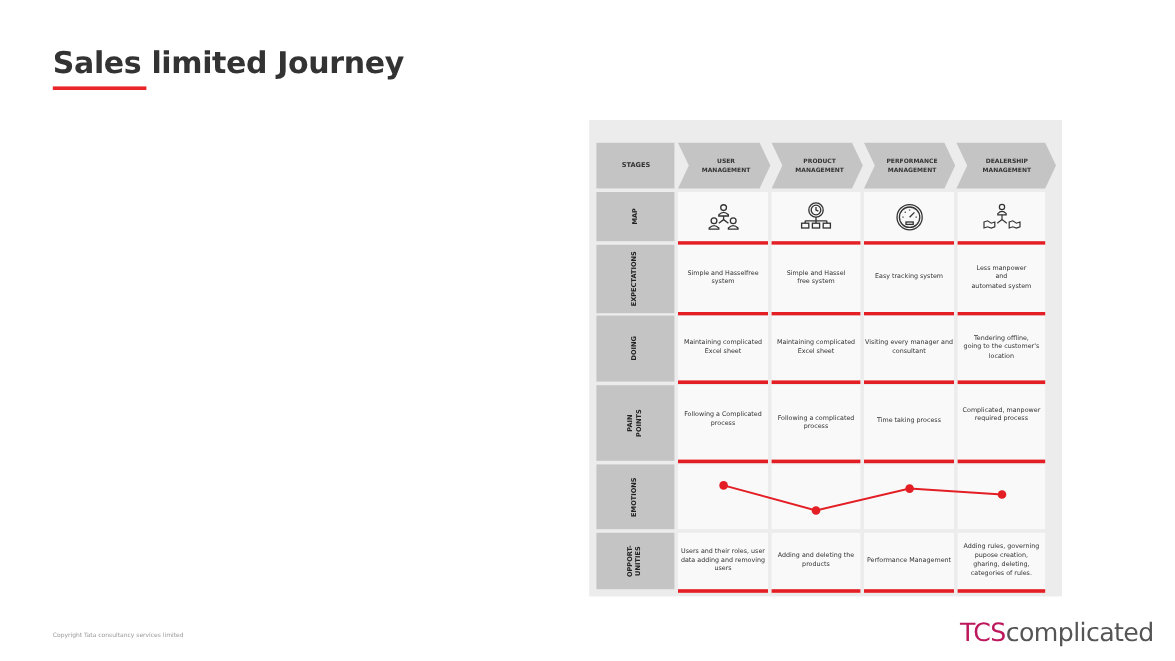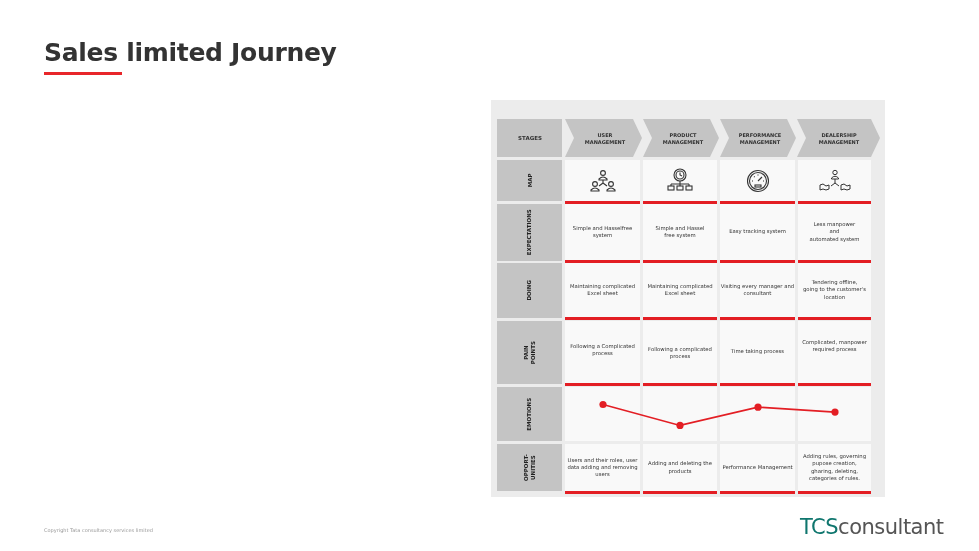--- a/index.html
+++ b/index.html
@@ -7,21 +7,21 @@
   .title{position:absolute;left:44px;top:38px;font-size:25px;font-weight:bold;color:#333333;letter-spacing:-0.3px;font-family:"DejaVu Sans",sans-serif;}
   .title-underline{position:absolute;left:44px;top:72px;width:78px;height:3px;background:#e8262a;}
   .panel{position:absolute;left:491px;top:100px;width:394px;height:397px;background:#ececec;}
   .stages{position:absolute;left:0;top:0;}
   .cell{position:absolute;background:#f9f9f9;box-sizing:border-box;border-bottom:3px solid #e31e24;display:flex;align-items:center;justify-content:center;text-align:center;color:#333;font-size:5.3px;line-height:1.35;padding:0 6px;}
   .label{position:absolute;background:#c4c4c4;display:flex;align-items:center;justify-content:center;}
   .label span{transform:rotate(-90deg);white-space:pre;font-size:5.5px;font-weight:bold;color:#222;text-align:center;line-height:1.2;display:block;}
   .stage-text{position:absolute;font-size:5px;font-weight:bold;color:#333;text-align:center;line-height:1.3;white-space:pre;}
   .copyright{position:absolute;left:44px;top:527px;font-size:5px;color:#999;}
   .logo{position:absolute;left:800px;top:515px;font-size:21px;font-family:"DejaVu Sans",sans-serif;letter-spacing:-0.5px;}
-  .logo .tcs{color:#0f766e;text-align:center;}
+  .logo .tcs{color:#be185d;text-align:center;}
   .logo .int{color:#555;font-weight:normal;}
   .icon svg{display:block;}
 </style>
 </head>
 <body>
 
 <div class="title">Sales limited Journey</div>
 <div class="title-underline"></div>
 
 <div class="panel">
@@ -158,13 +158,13 @@
   <div class="cell" style="left:152px;top:344px;width:74px;height:50px;white-space:pre;">Adding and deleting the
 products</div>
   <div class="cell" style="left:229px;top:344px;width:75px;height:50px;white-space:pre;">Performance Management</div>
   <div class="cell" style="left:307px;top:344px;width:73px;height:50px;white-space:pre;">Adding rules, governing
 pupose creation,
 gharing, deleting,
 categories of rules.</div>
 </div>
 
 <div class="copyright">Copyright Tata consultancy services limited</div>
-<div class="logo"><span class="tcs">TCS</span><span class="int">consultant</span></div>
+<div class="logo"><span class="tcs">TCS</span><span class="int">complicated</span></div>
 
 </body></html>

